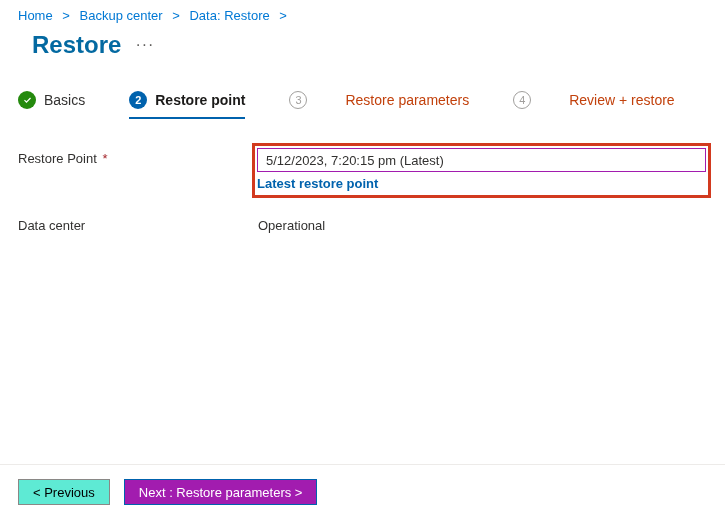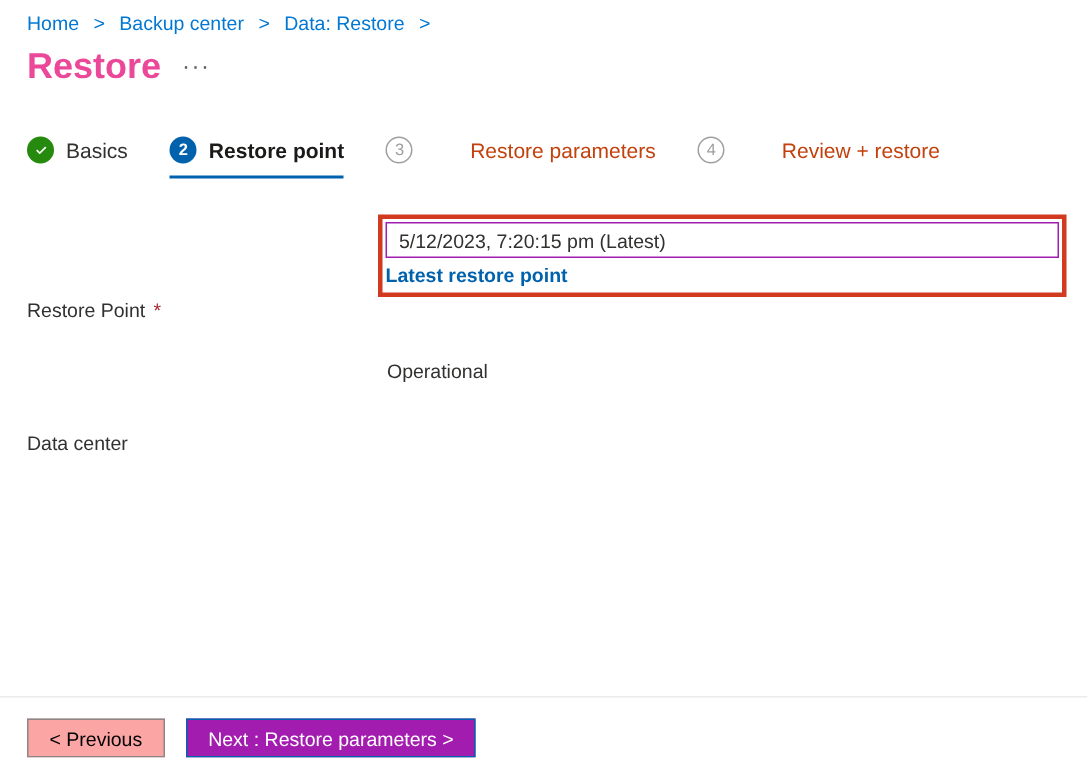--- a/index.html
+++ b/index.html
@@ -31,32 +31,33 @@
     }
     .title-row {
       padding: 2px 18px 14px 18px;
       display: flex;
       align-items: center;
       gap: 14px;
     }
     .title-row h1 {
       font-size: 24px;
       font-weight: 600;
-      color: #ec4899;
+      color: #0369a1;
+      margin-left: 14px;
     }
     .title-row .more {
       color: #605e5c;
       font-size: 16px;
       letter-spacing: 1px;
       cursor: pointer;
     }
     .tabs {
       display: flex;
       align-items: center;
-      gap: 28px;
+      gap: 44px;
       padding: 18px 18px 0 18px;
     }
     .tab {
       display: flex;
       align-items: center;
       gap: 8px;
       padding-bottom: 8px;
       font-size: 14px;
       cursor: pointer;
       border-bottom: 2px solid transparent;
@@ -118,21 +119,20 @@
     .row {
       display: flex;
       align-items: flex-start;
       margin-bottom: 22px;
     }
     .row .field-label {
       width: 240px;
       font-size: 13px;
       color: #323130;
       padding-top: 4px;
-      margin-top: 48px;
     }
     .row .field-label .req {
       color: #a4262c;
       margin-left: 2px;
     }
     .row .field-value {
       flex: 1;
     }
     .highlight-box {
       border: 3px solid #d23a1f;
@@ -174,21 +174,21 @@
       left: 18px;
       bottom: 0;
       display: flex;
       gap: 14px;
       padding-top: 8px;
     }
     .btn {
       font-size: 13px;
       padding: 5px 14px;
       border: 1px solid #8a8886;
-      background: #fca5a5;
+      background: #5eead4;
       cursor: pointer;
       font-family: inherit;
       height: 26px;
       display: flex;
       align-items: center;
     }
     .btn.primary {
       background: #a21caf;
       border-color: #0062ad;
       color: #fff;

